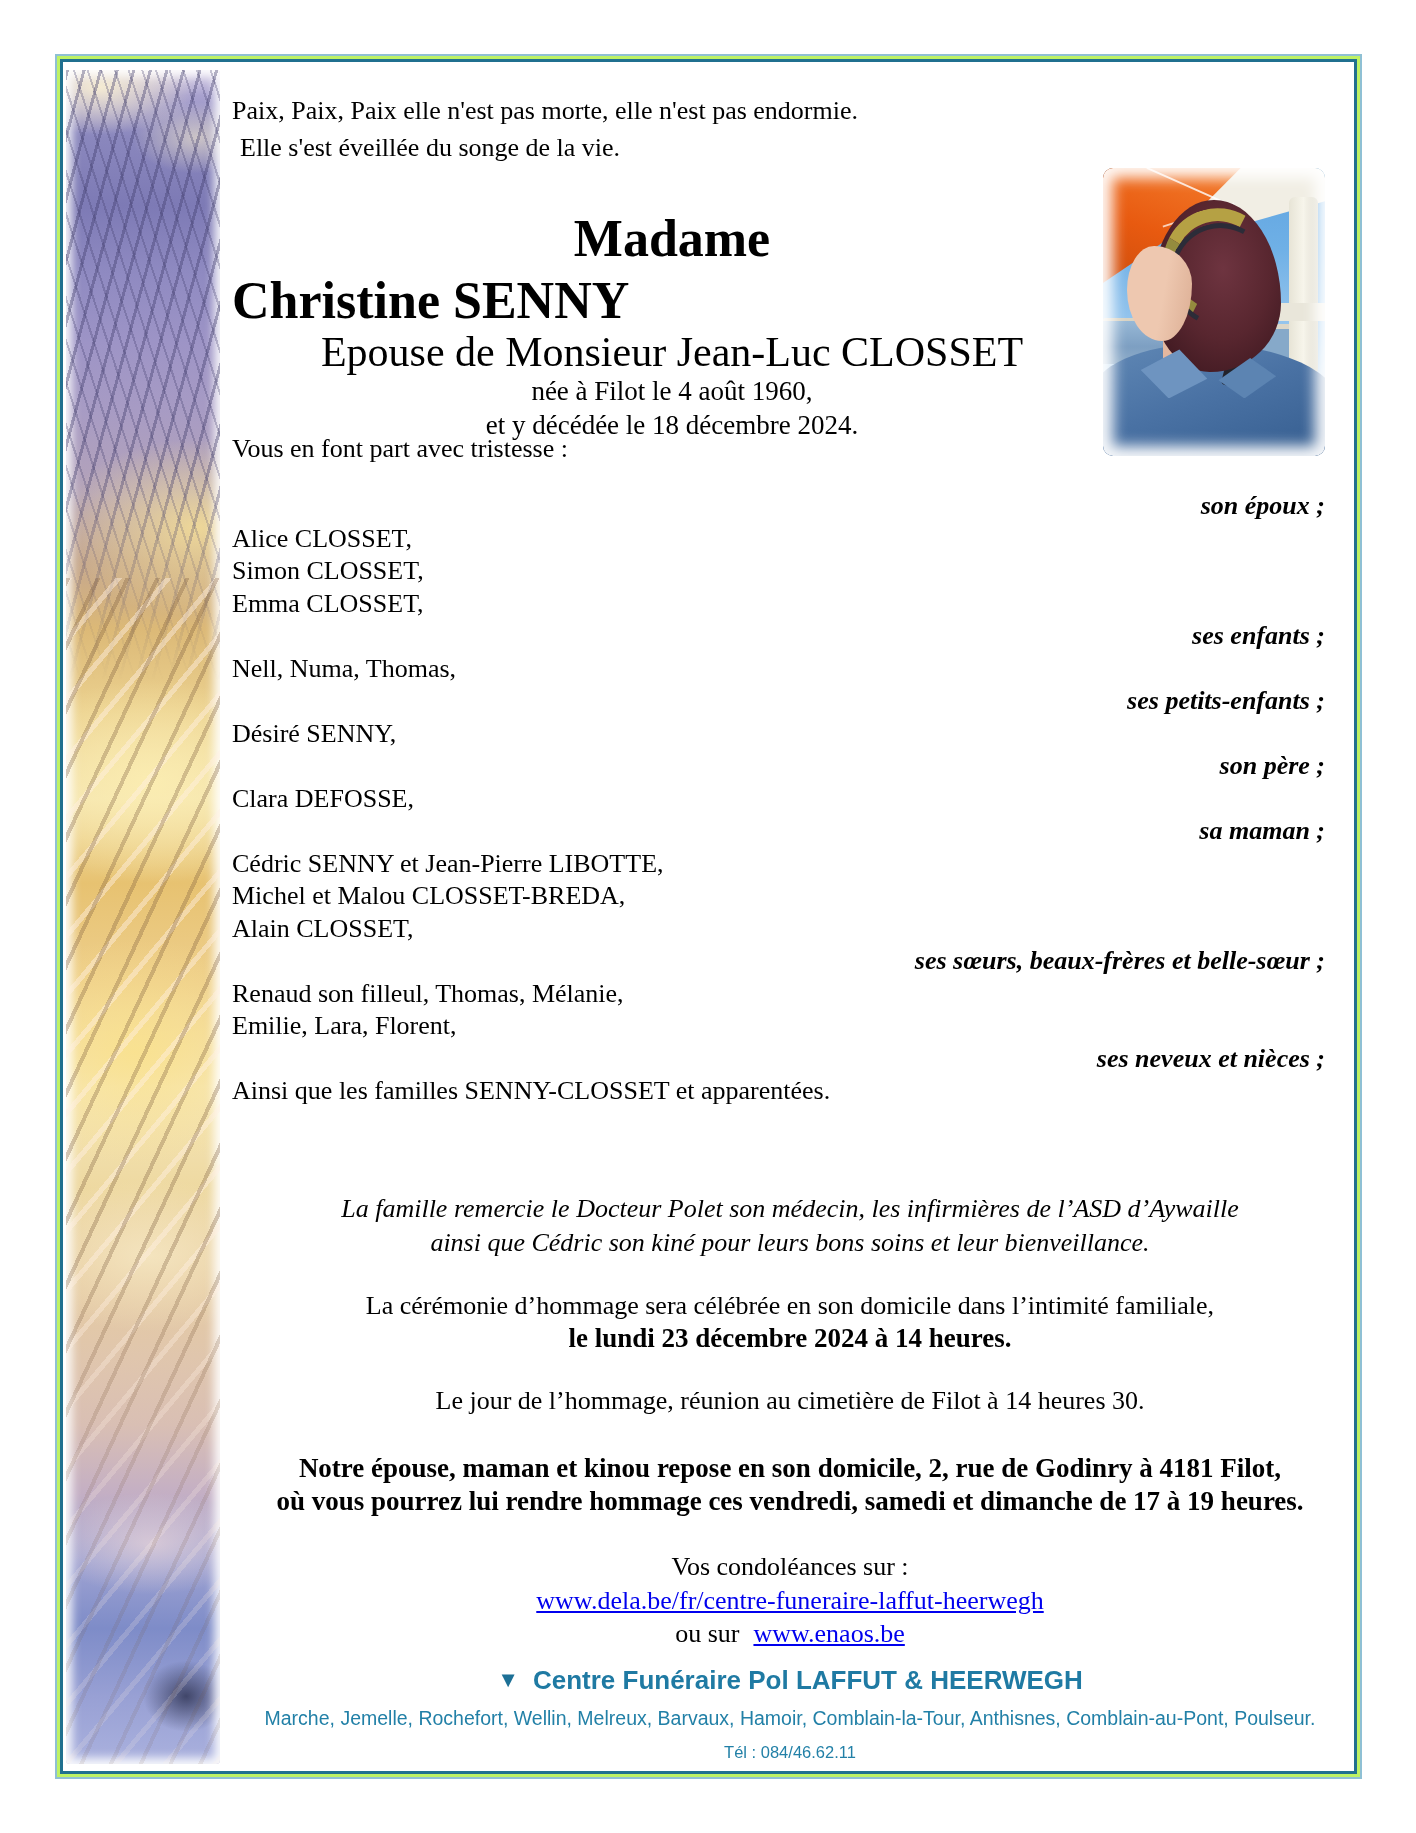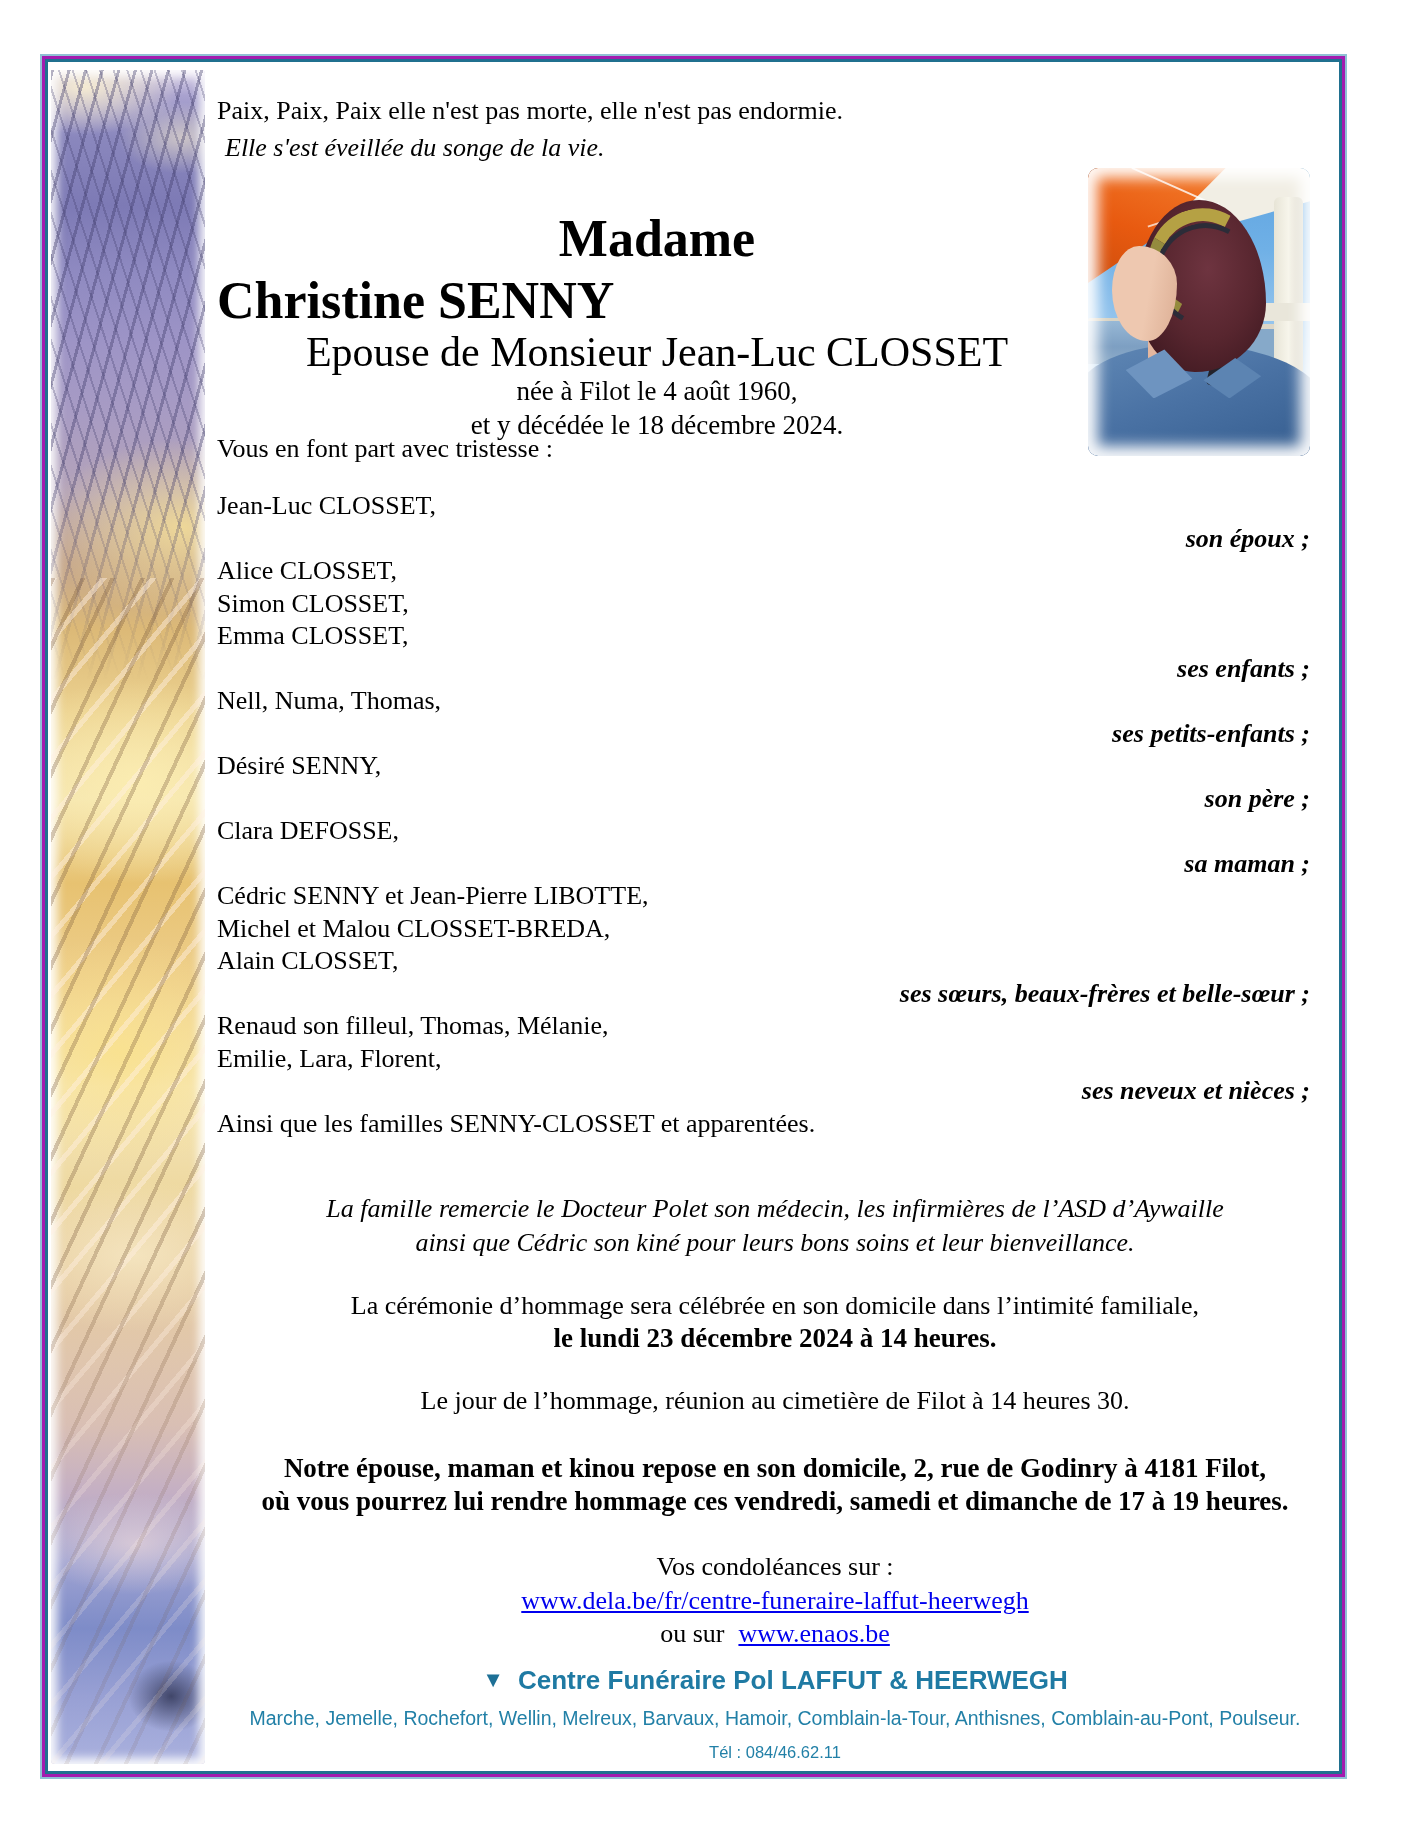--- a/index.html
+++ b/index.html
@@ -3,22 +3,22 @@
 <meta charset="utf-8">
 <style>
   html,body{margin:0;padding:0;}
   body{
     width:1416px;height:1833px;position:relative;background:#ffffff;
     font-family:"Liberation Serif", serif;color:#000;
     -webkit-font-smoothing:antialiased;
   }
   
   .frame{
-    position:absolute;left:40px;top:54px;width:1307px;height:1725px;
-    box-sizing:border-box;border:2px solid #8fc0d4;padding:3px;background:#a21caf;
+    position:absolute;left:55px;top:54px;width:1307px;height:1725px;
+    box-sizing:border-box;border:2px solid #8fc0d4;padding:3px;background:#bef264;
   }
   .frame-inner{
     width:100%;height:100%;box-sizing:border-box;border:3px solid #20708f;
     position:relative;background:#fff;overflow:hidden;
   }
   
   .strip{
     position:absolute;left:3px;top:8px;width:154px;height:1694px;border-radius:4px;
     background:
       radial-gradient(ellipse 90% 4% at 22% 1%, rgba(248,238,210,.95), transparent 70%),
@@ -98,21 +98,21 @@
     clip-path:polygon(0 42%,58% 0,100% 60%,42% 100%);}
   .ph-collar2{left:52%;top:66%;width:26%;height:14%;background:#5c84b2;
     clip-path:polygon(0 55%,55% 0,100% 45%,45% 100%);}
   .photo::after{content:"";position:absolute;inset:0;border-radius:10px;
     box-shadow:inset 0 0 14px 10px rgba(255,255,255,.95);}
   
   .content{position:absolute;left:169px;top:0;width:1116px;height:100%;font-size:26px;}
   .ln{position:absolute;left:0;width:100%;line-height:33px;}
   .center{text-align:center;}
   .ep1{top:32px;}
-  .ep2{top:69px;padding-left:8px;box-sizing:border-box;font-style:italic;}
+  .ep2{top:69px;padding-left:8px;box-sizing:border-box;}
   .title-block{position:absolute;left:0;top:0;width:880px;height:360px;margin-top:39px;}
   .t-madame{top:108px;font-size:52px;font-weight:700;line-height:60px;text-align:center;}
   .t-name{top:170px;font-size:52px;font-weight:700;line-height:60px;text-align:left;}
   .t-spouse{top:227px;font-size:42px;line-height:48px;text-align:center;}
   .t-birth{top:274px;font-size:27px;text-align:center;}
   .t-death{top:308px;font-size:27px;text-align:center;}
   .announce{top:370px;}
   .family{position:absolute;left:0;top:428px;width:100%;line-height:32.5px;}
   .family .relation{text-align:right;padding-right:23px;font-weight:700;font-style:italic;box-sizing:border-box;}
   .thanks{top:1130px;line-height:34px;font-style:italic;text-align:center;}
@@ -170,21 +170,20 @@
         <div class="ln t-madame">Madame</div>
         <div class="ln t-name">Christine SENNY</div>
         <div class="ln t-spouse">Epouse de Monsieur Jean-Luc CLOSSET</div>
         <div class="ln t-birth">née à Filot le 4 août 1960,</div>
         <div class="ln t-death">et y décédée le 18 décembre 2024.</div>
       </div>
 
       <div class="ln announce">Vous en font part avec tristesse :</div>
 
       <div class="family">
-          <div class="fname">Jean-Luc CLOSSET,</div>
           <div class="relation">son époux ;</div>
           <div class="fname">Alice CLOSSET,</div>
           <div class="fname">Simon CLOSSET,</div>
           <div class="fname">Emma CLOSSET,</div>
           <div class="relation">ses enfants ;</div>
           <div class="fname">Nell, Numa, Thomas,</div>
           <div class="relation">ses petits-enfants ;</div>
           <div class="fname">Désiré SENNY,</div>
           <div class="relation">son père ;</div>
           <div class="fname">Clara DEFOSSE,</div>

